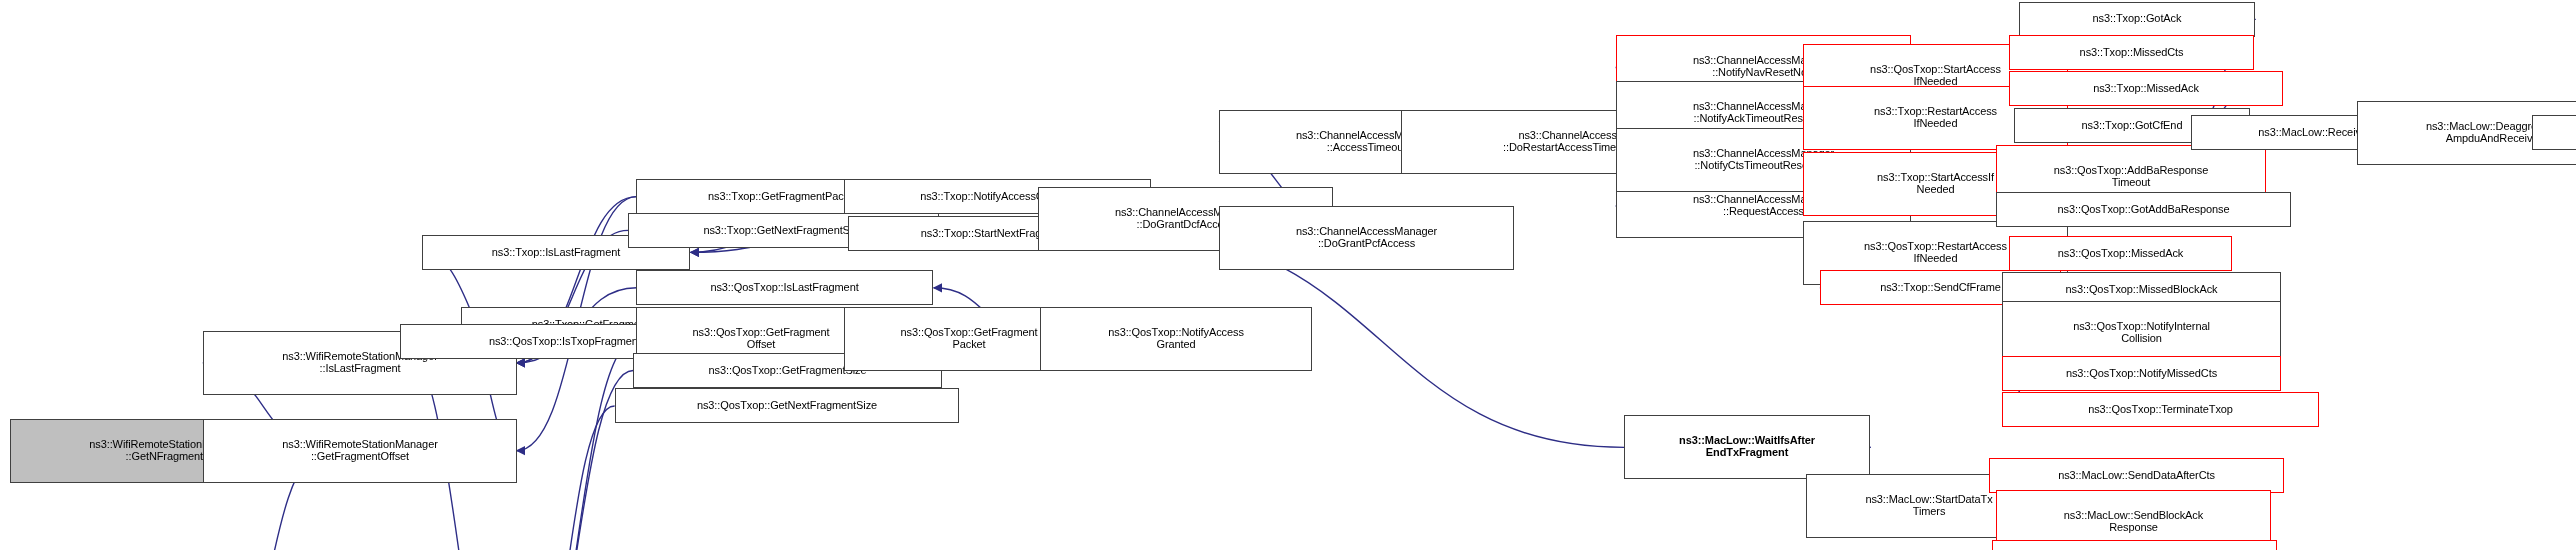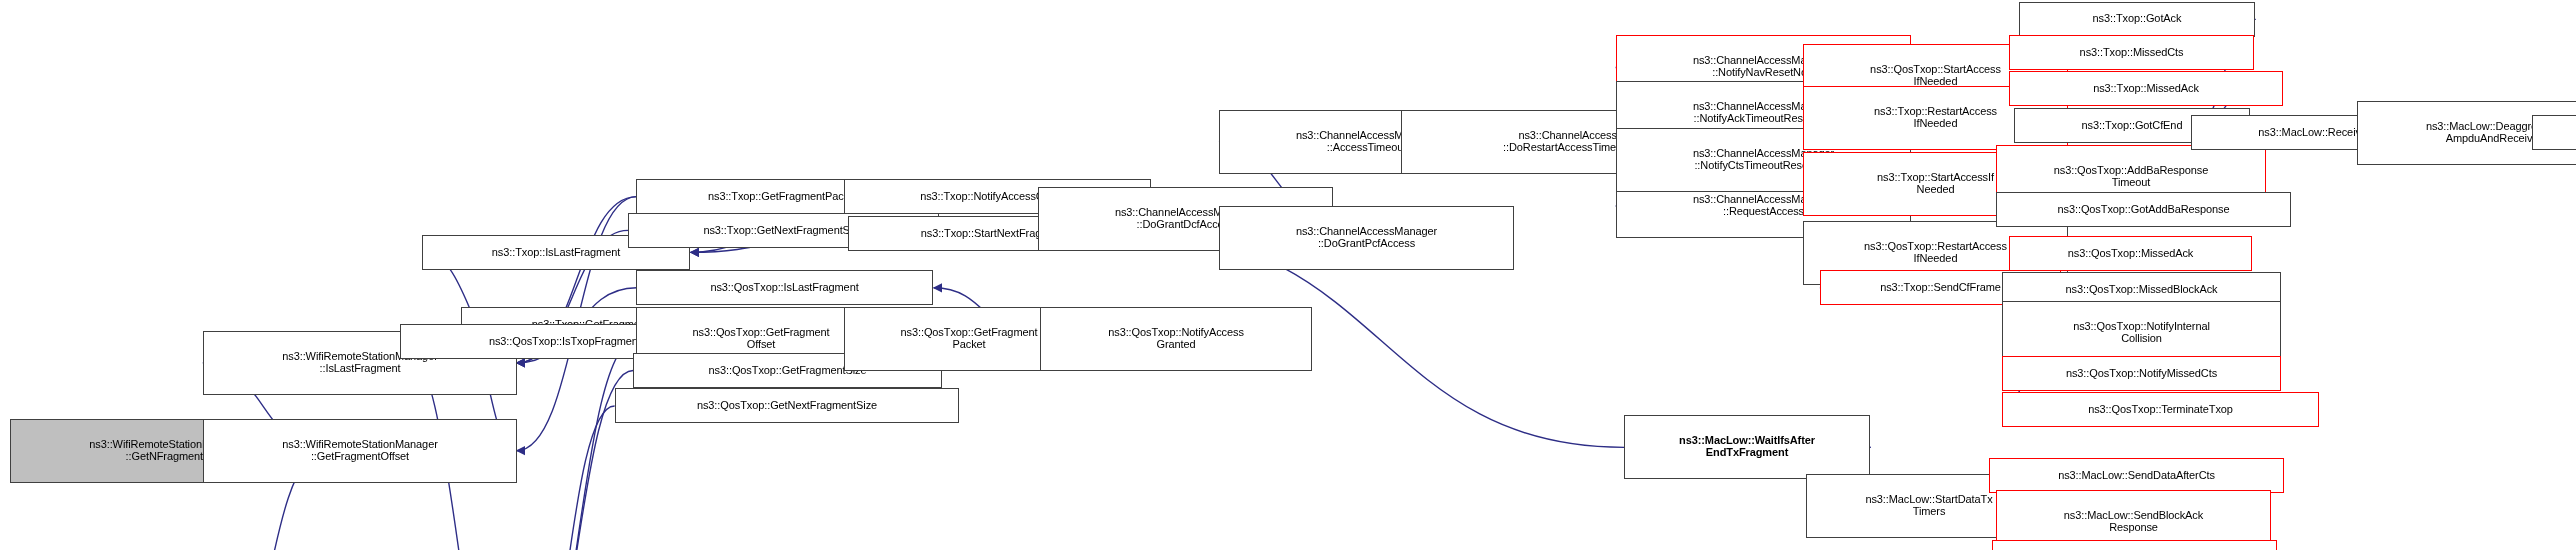--- a/index.html
+++ b/index.html
@@ -165,21 +165,21 @@
       <div class="node" style="left: 1803px; top: 221px; width: 265px; height: 64px;"><span>ns3::QosTxop::RestartAccess
 IfNeeded</span></div>
       <div class="node red" style="left: 1820px; top: 270px; width: 241px; height: 35px;"><span>ns3::Txop::SendCfFrame</span></div>
       <div class="node" style="left: 2019px; top: 1.7px; width: 236px; height: 35px;"><span>ns3::Txop::GotAck</span></div>
       <div class="node red" style="left: 2009px; top: 35px; width: 245px; height: 35px;"><span>ns3::Txop::MissedCts</span></div>
       <div class="node red" style="left: 2009px; top: 71px; width: 274px; height: 35px;"><span>ns3::Txop::MissedAck</span></div>
       <div class="node" style="left: 2014px; top: 108px; width: 236px; height: 35px;"><span>ns3::Txop::GotCfEnd</span></div>
       <div class="node red" style="left: 1996px; top: 145px; width: 270px; height: 64px;"><span>ns3::QosTxop::AddBaResponse
 Timeout</span></div>
       <div class="node" style="left: 1996px; top: 192px; width: 295px; height: 35px;"><span>ns3::QosTxop::GotAddBaResponse</span></div>
-      <div class="node red" style="left: 2009px; top: 236px; width: 243px; height: 35px;"><span>ns3::QosTxop::MissedAck</span></div>
+      <div class="node red" style="left: 2009px; top: 236px; width: 223px; height: 35px;"><span>ns3::QosTxop::MissedAck</span></div>
       <div class="node" style="left: 2002px; top: 272px; width: 279px; height: 35px;"><span>ns3::QosTxop::MissedBlockAck</span></div>
       <div class="node" style="left: 2002px; top: 301px; width: 279px; height: 64px;"><span>ns3::QosTxop::NotifyInternal
 Collision</span></div>
       <div class="node red" style="left: 2002px; top: 356px; width: 279px; height: 35px;"><span>ns3::QosTxop::NotifyMissedCts</span></div>
       <div class="node red" style="left: 2002px; top: 392px; width: 317px; height: 35px;"><span>ns3::QosTxop::TerminateTxop</span></div>
       <div class="node" style="left: 2191px; top: 115px; width: 257px; height: 35px;"><span>ns3::MacLow::ReceiveOk</span></div>
       <div class="node" style="left: 2357px; top: 101px; width: 270px; height: 64px;"><span>ns3::MacLow::Deaggregate
 AmpduAndReceive</span></div>
       <div class="node" style="left: 2532px; top: 115px; width: 218px; height: 35px;"><span>ns3::MacLow::SetPhy</span></div>
       <div class="node" style="left: 1624px; top: 415px; width: 246px; height: 64px; font-weight: bold;"><span>ns3::MacLow::WaitIfsAfter

